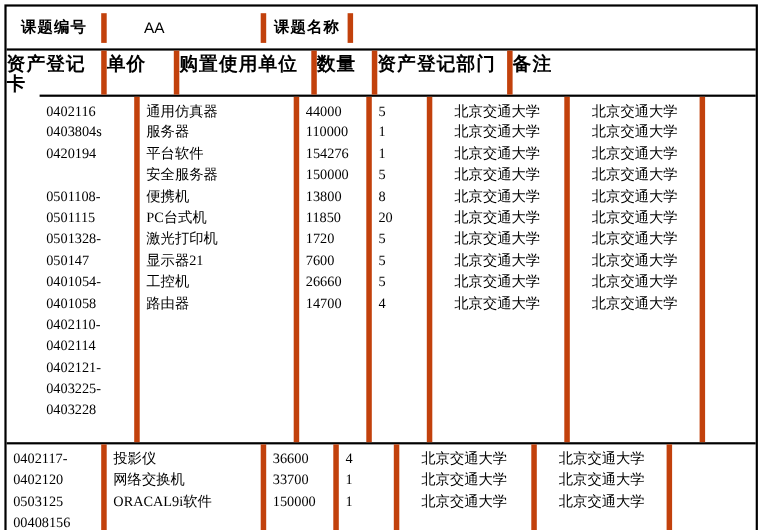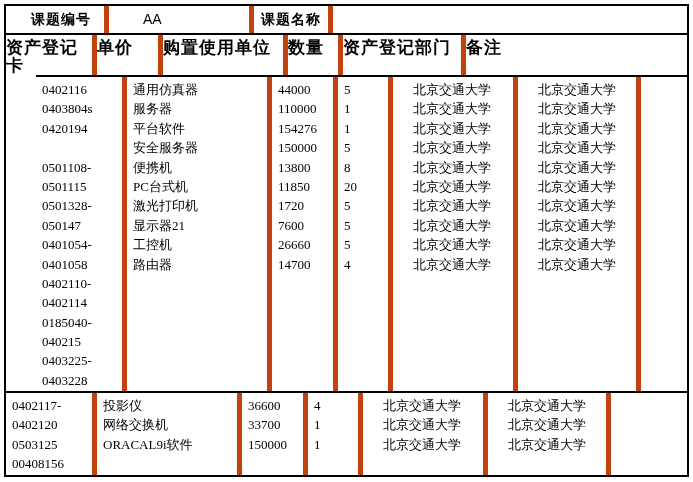--- a/index.html
+++ b/index.html
@@ -33,21 +33,21 @@
   }
   .tcell {
     box-sizing: border-box;
     overflow: hidden;
     flex: 0 0 auto;
   }
   .tcell + .tcell {
     border-left: 5px solid #c2410c;
   }
   
-  .row-title { height: 27px; align-items: center; padding-left: 12px; }
+  .row-title { height: 38px; align-items: center; }
   .row-title .tcell { font-size: 14px; line-height: 27px; height: 27px; }
   .hbold { font-weight: bold; letter-spacing: 1px; }
   .c-r1-1 { width: 86px; text-align: center; }
   .c-r1-2 { width: 145px; text-align: left; padding-left: 34px; font-family: "Liberation Sans","DejaVu Sans",sans-serif; font-size: 13px; }
   .c-r1-3 { width: 79px; text-align: center; }
   .c-r1-4 { width: 371px; }
   
   .row-colhead { height: 42px; }
   .row-colhead .tcell {
     font-size: 17px;
@@ -110,22 +110,21 @@
           <div class="line">0420194</div>
           <div class="line"></div>
           <div class="line">0501108-</div>
           <div class="line">0501115</div>
           <div class="line">0501328-</div>
           <div class="line">050147</div>
           <div class="line">0401054-</div>
           <div class="line">0401058</div>
           <div class="line">0402110-</div>
           <div class="line">0402114</div>
-          <div class="line">0185040-</div>
-          <div class="line">040215</div>
+          <div class="line">0402121-</div>
           <div class="line">0403225-</div>
           <div class="line">0403228</div>
         </div>
       <div class="tcell c2 pad-sm">
           <div class="line">通用仿真器</div>
           <div class="line">服务器</div>
           <div class="line">平台软件</div>
           <div class="line">安全服务器</div>
           <div class="line">便携机</div>
           <div class="line">PC台式机</div>

